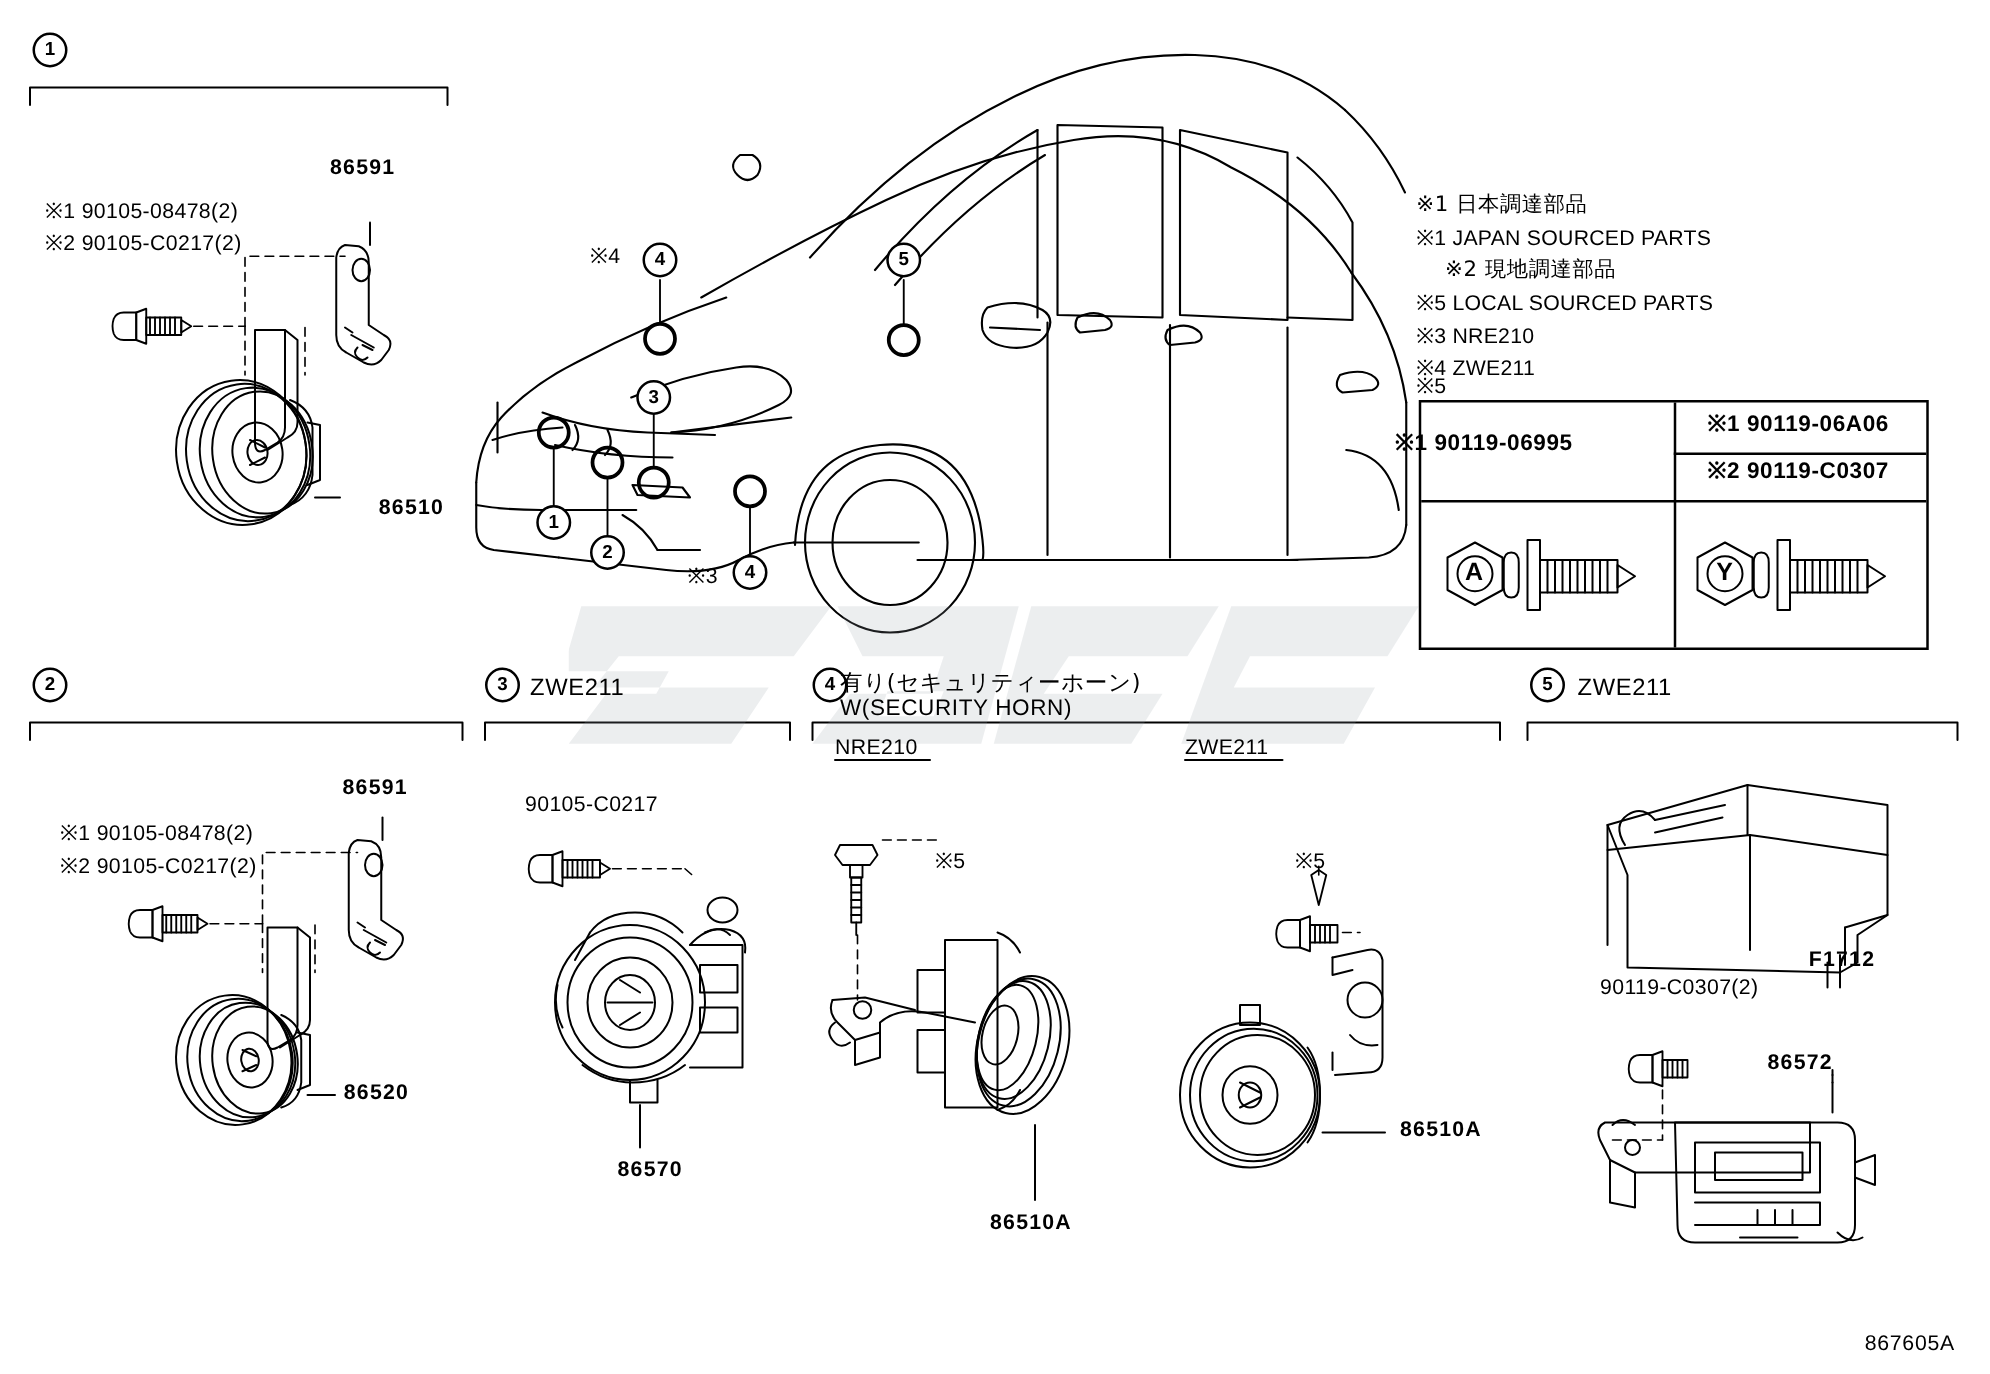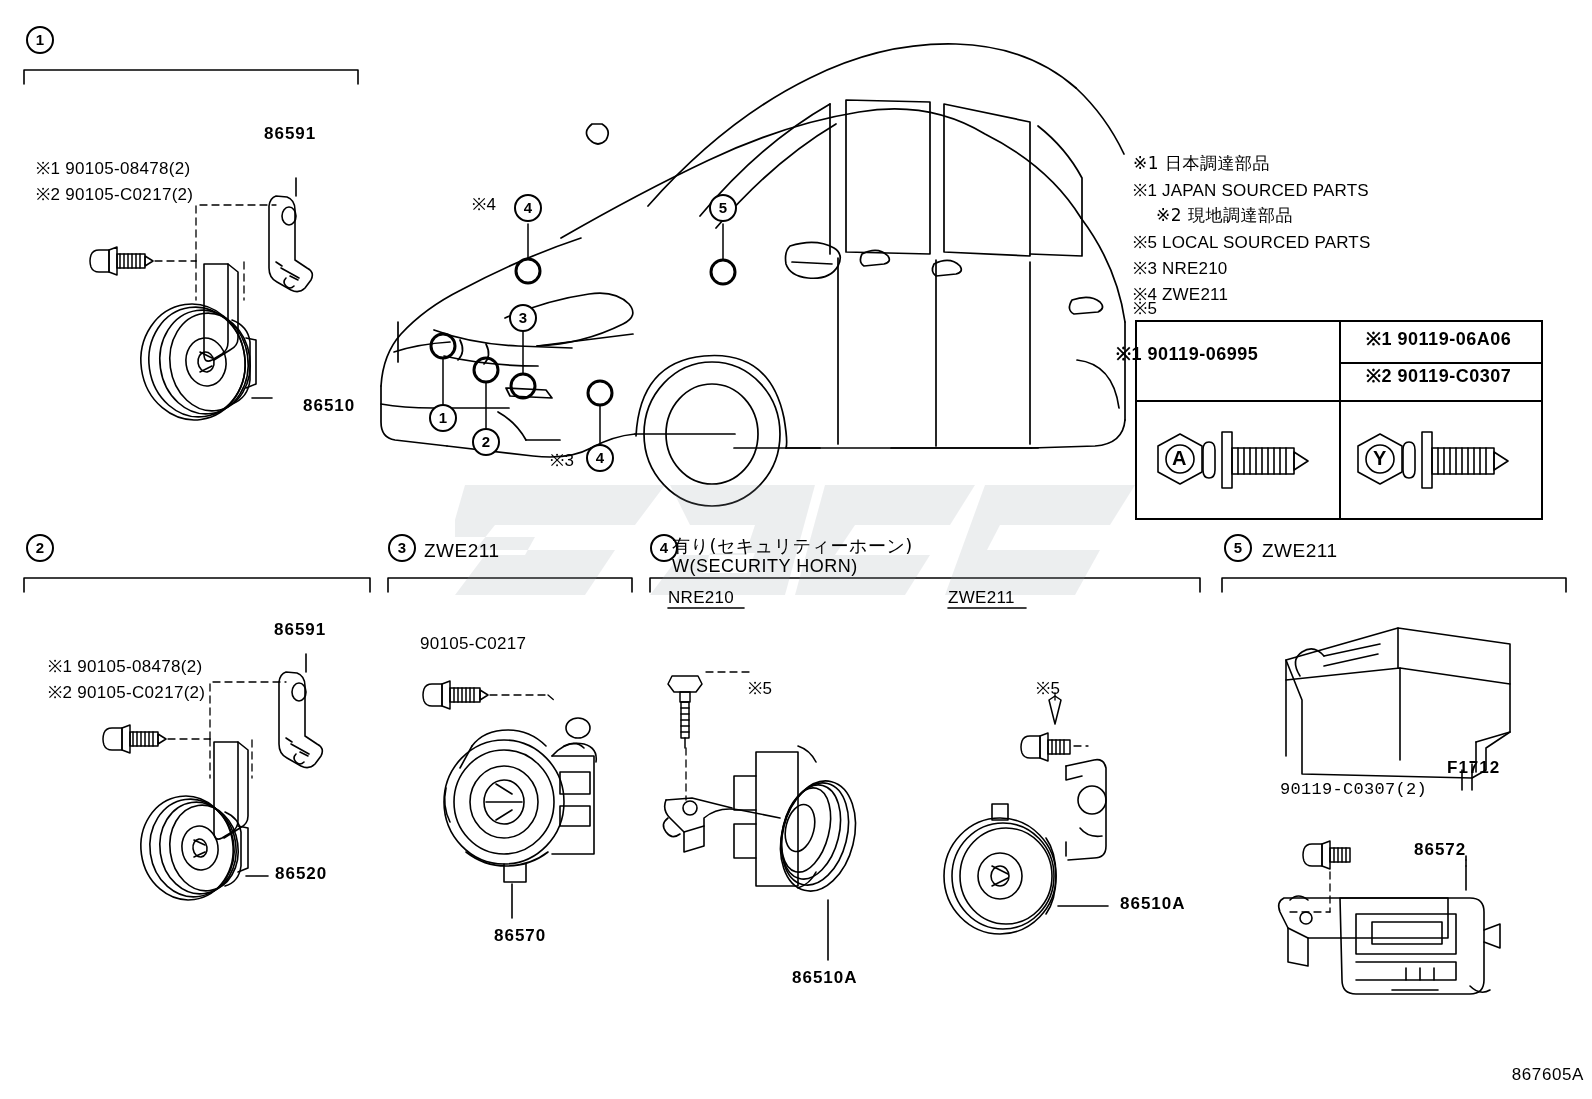--- a/index.html
+++ b/index.html
@@ -111,21 +111,21 @@
   .tbl .hline-b {
     position: absolute;
     left: 0;
     right: 0;
     top: 78px;
     height: 2px;
     background: #000;
   }
   .footer-code {
     position: absolute;
-    right: 8px;
+    right: 28px;
     bottom: 14px;
     font-size: 17px;
     letter-spacing: 0.6px;
     margin-left: 36px;
   }
 </style>
 </head>
 <body>
 
 <div class="page">
@@ -536,18 +536,18 @@
   <div class="txt" style="left:672px; top:556px; font-size:18px;">W(SECURITY HORN)</div>
   <div class="txt small" style="left:668px; top:588px;">NRE210</div>
   <div class="txt small" style="left:948px; top:588px;">ZWE211</div>
   <div class="txt small" style="left:748px; top:676px;">※5</div>
   <div class="txt num" style="left:792px; top:968px;">86510A</div>
   <div class="txt small" style="left:1036px; top:676px;">※5</div>
   <div class="txt num" style="left:1120px; top:894px;">86510A</div>
 
   <div class="sec-label" style="left:1262px; top:540px;">ZWE211</div>
   <div class="txt num" style="left:1447px; top:758px;">F1712</div>
-  <div class="txt small" style="left:1280px; top:780px;font-family:Liberation Mono, monospace;">90119-C0307(2)</div>
+  <div class="txt small" style="left:1280px; top:780px;">90119-C0307(2)</div>
   <div class="txt num" style="left:1414px; top:840px;">86572</div>
 
   <div class="footer-code">867605A</div>
 
 </div>
 
 </body></html>

